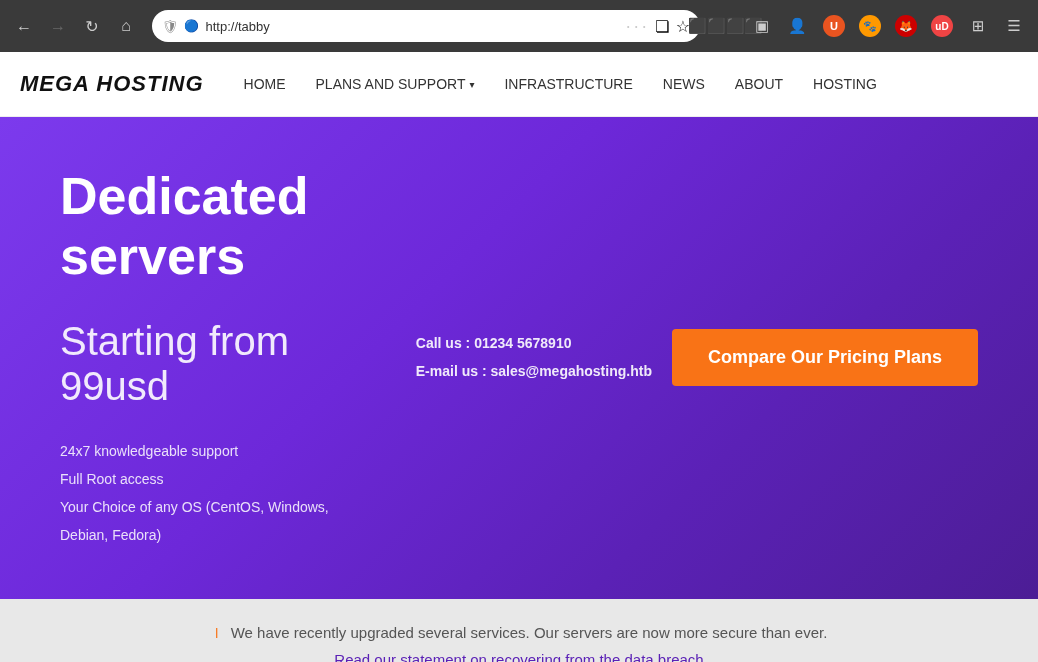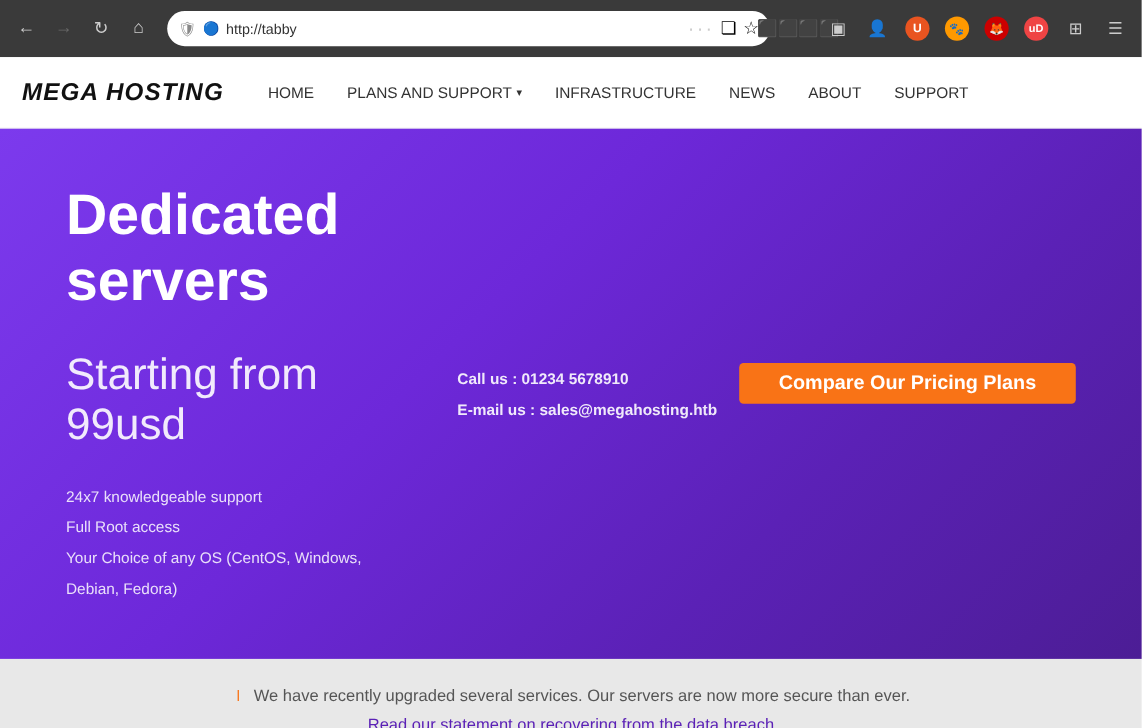--- a/index.html
+++ b/index.html
@@ -144,21 +144,21 @@
     .contact-info {
       color: rgba(255,255,255,0.9);
       font-size: 14px;
       line-height: 2;
     }
     .contact-info span { font-weight: bold; }
     .cta-button {
       background: #f97316;
       color: white;
       border: none;
-      padding: 8px 36px;
+      padding: 18px 36px;
       font-size: 18px;
       font-weight: bold;
       border-radius: 4px;
       cursor: pointer;
       white-space: nowrap;
     }
 
     
     .notification-bar {
       background: #e8e8e8;
@@ -231,21 +231,21 @@
     <a class="nav-item">
       <span>INFRASTRUCTURE</span>
     </a>
     <a class="nav-item">
       <span>NEWS</span>
     </a>
     <a class="nav-item">
       <span>ABOUT</span>
     </a>
     <a class="nav-item">
-      <span>SUPPORT</span>
+      <span>HOSTING</span>
     </a>
   </nav>
 </div>
 
 <div class="hero">
   <div class="hero-left">
     <div class="hero-title">Dedicated servers</div>
     <div class="hero-subtitle">Starting from 99usd</div>
     <ul class="hero-features">
       <li>24x7 knowledgeable support</li>

